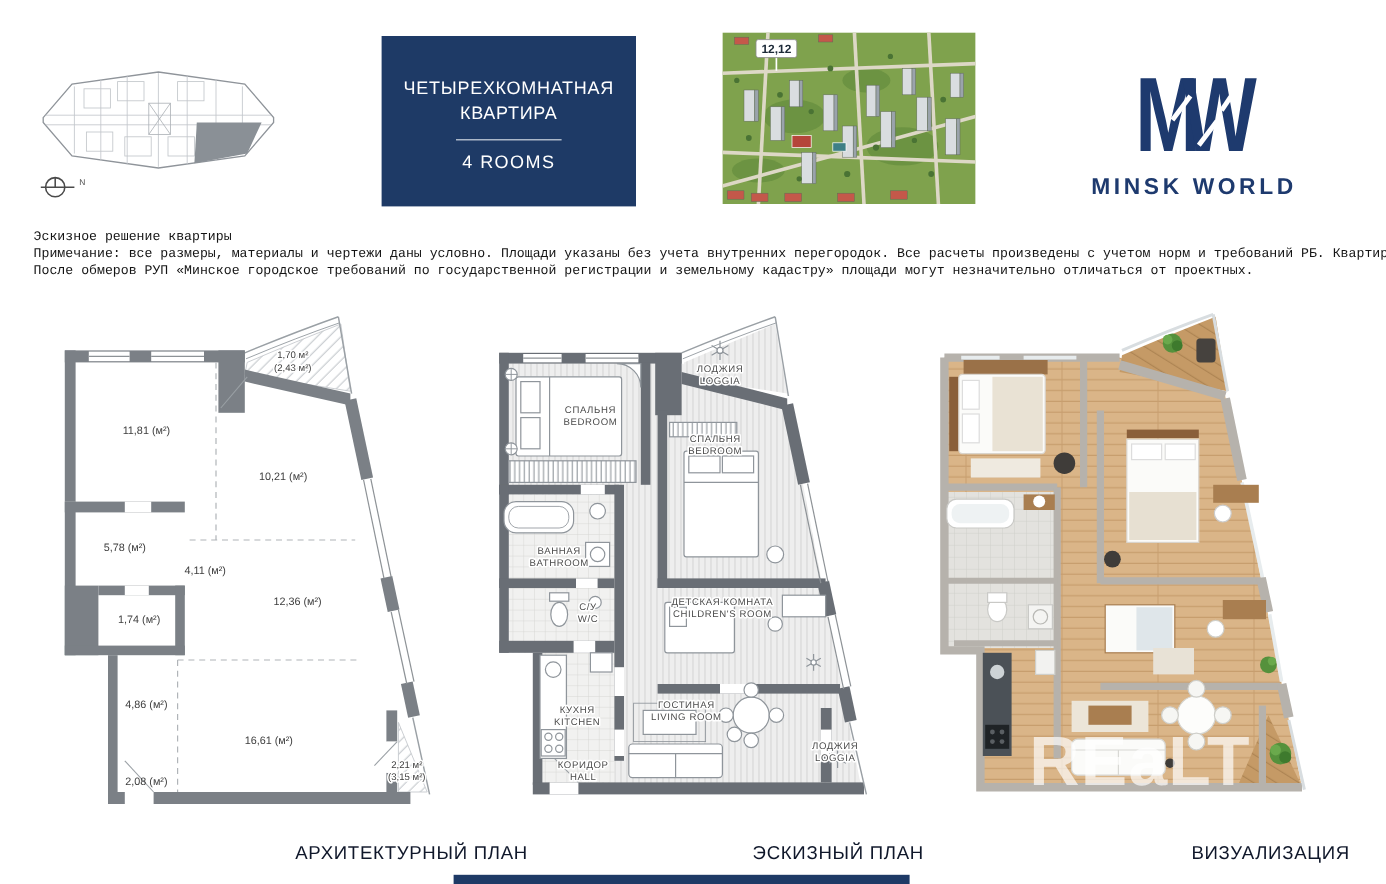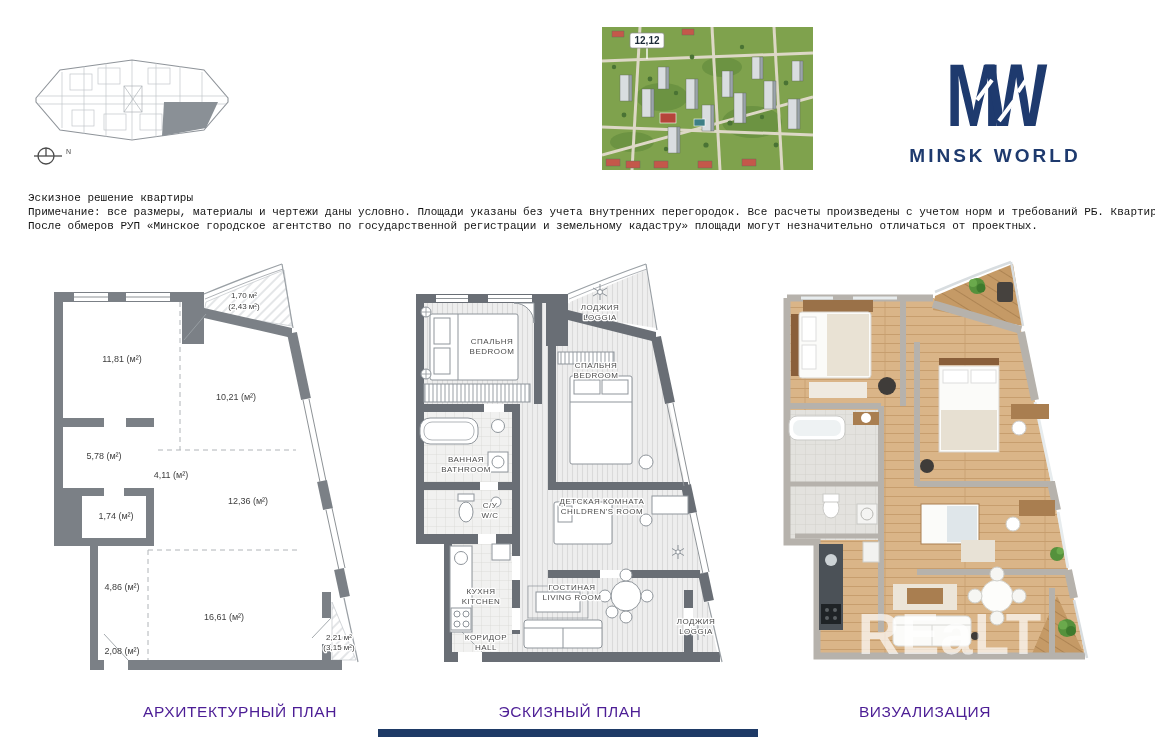--- a/index.html
+++ b/index.html
@@ -12,21 +12,21 @@
               text-align:center;box-sizing:border-box;padding-top:33px;}
   .title-card .l1,.title-card .l2{font-size:15px;letter-spacing:.6px;line-height:21px;}
   .title-card .rule{width:88px;height:1px;background:#cfd6e0;margin:11px auto 10px auto;}
   .title-card .sub{font-size:15px;letter-spacing:1.2px;}
 
   
   .notes{left:28px;top:191px;width:1115px;font-size:11px;line-height:14px;color:#141414;}
   .notes p{margin:0;white-space:nowrap;font-family:Liberation Mono, monospace;}
 
   
-  .caption{top:703px;font-size:15.5px;letter-spacing:.6px;color:#4c1d95;text-align:center;width:400px;}
+  .caption{top:703px;font-size:15.5px;letter-spacing:.6px;color:#0f172a;text-align:right;width:400px;}
 
   
   .footer-bar{left:378px;top:729px;width:380px;height:8px;background:#1e3a66;}
 
   svg{display:block;}
   svg text{font-family:"Liberation Sans","DejaVu Sans",sans-serif;}
   .a-lbl{font-size:9px;fill:#3e3e3e;}
   .a-sm{font-size:8px;fill:#3e3e3e;}
   .s-lbl{font-size:8px;fill:#4c4c4c;letter-spacing:.5px;}
   .halo{paint-order:stroke;stroke:#ffffff;stroke-width:2.6px;stroke-linejoin:round;}
@@ -65,20 +65,26 @@
     </g>
     <polygon points="136,66 190,66 178,92 134,100" fill="#8a9096"></polygon>
     <g stroke="#4a4a4a" stroke-width="1.3" fill="none">
       <circle cx="18" cy="120" r="8"></circle>
       <line x1="6" y1="120" x2="34" y2="120"></line>
       <line x1="18" y1="112" x2="18" y2="120"></line>
     </g>
     <text x="38" y="118" font-size="7" fill="#4a4a4a">N</text>
   </svg>
 
+  <div class="abs title-card">
+    <div class="l1">ЧЕТЫРЕХКОМНАТНАЯ</div>
+    <div class="l2">КВАРТИРА</div>
+    <div class="rule"></div>
+    <div class="sub">4 ROOMS</div>
+  </div>
 
   <svg class="abs" style="left:602px;top:27px" width="211" height="143" viewBox="0 0 211 143">
     <rect width="211" height="143" fill="#7fa24d"></rect>
     <g fill="#6c9342">
       <ellipse cx="60" cy="70" rx="26" ry="14"></ellipse>
         <ellipse cx="150" cy="95" rx="30" ry="16"></ellipse>
       <ellipse cx="120" cy="40" rx="20" ry="10"></ellipse>
         <ellipse cx="30" cy="115" rx="22" ry="10"></ellipse>
     </g>
     <g stroke="#ddd8c6" stroke-width="3" fill="none">
@@ -164,21 +170,21 @@
         <line x1="119" y1="95" x2="134" y2="75"></line>
         <line x1="138" y1="66" x2="150" y2="48"></line>
       </g>
     </g>
     <text class="brandname" x="115" y="136" text-anchor="middle">MINSK WORLD</text>
   </svg>
 
   <div class="abs notes">
     <p>Эскизное решение квартиры</p>
     <p>Примечание: все размеры, материалы и чертежи даны условно. Площади указаны без учета внутренних перегородок. Все расчеты произведены с учетом норм и требований РБ. Квартира предлагается со свободной планировкой.</p>
-    <p>После обмеров РУП «Минское городское агентство по государственной регистрации и земельному кадастру» площади могут незначительно отличаться от проектных.</p>
+    <p>После обмеров РУП «Минское городское требований по государственной регистрации и земельному кадастру» площади могут незначительно отличаться от проектных.</p>
   </div>
 
   <svg class="abs" style="left:40px;top:256px" width="330" height="434" viewBox="0 0 330 434">
     <defs>
       <pattern id="hatchA" width="7" height="7" patternUnits="userSpaceOnUse" patternTransform="rotate(45)">
         <rect width="7" height="7" fill="#ffffff"></rect>
           <line x1="1" y1="0" x2="1" y2="7" stroke="#c9cdd1" stroke-width="1"></line>
       </pattern>
     </defs>
 

